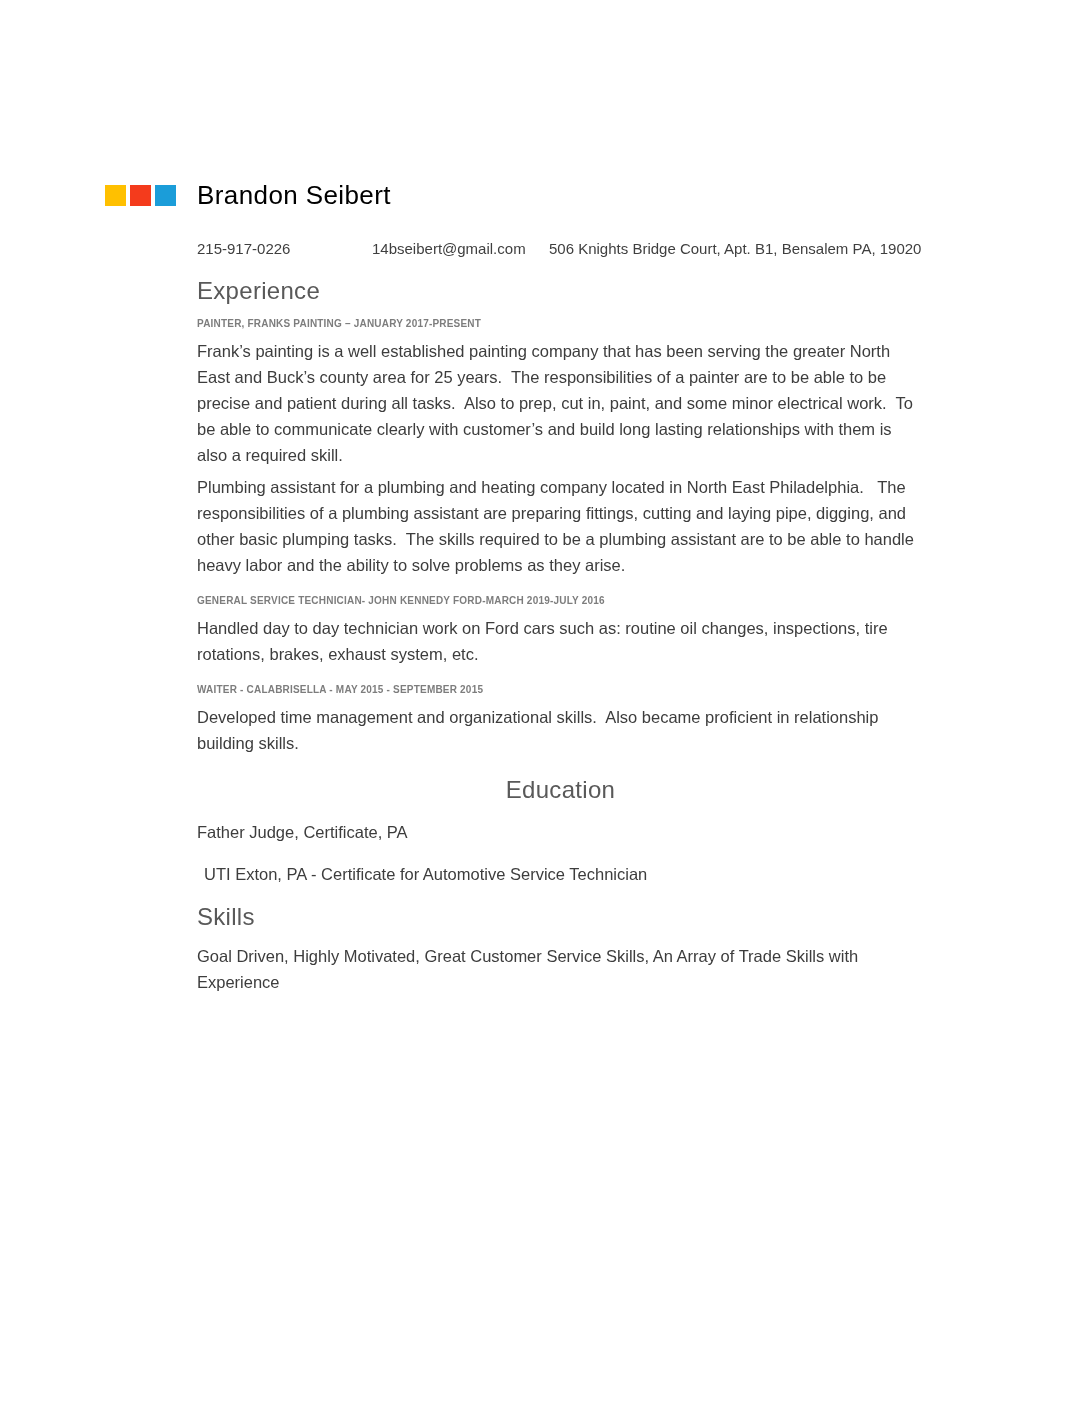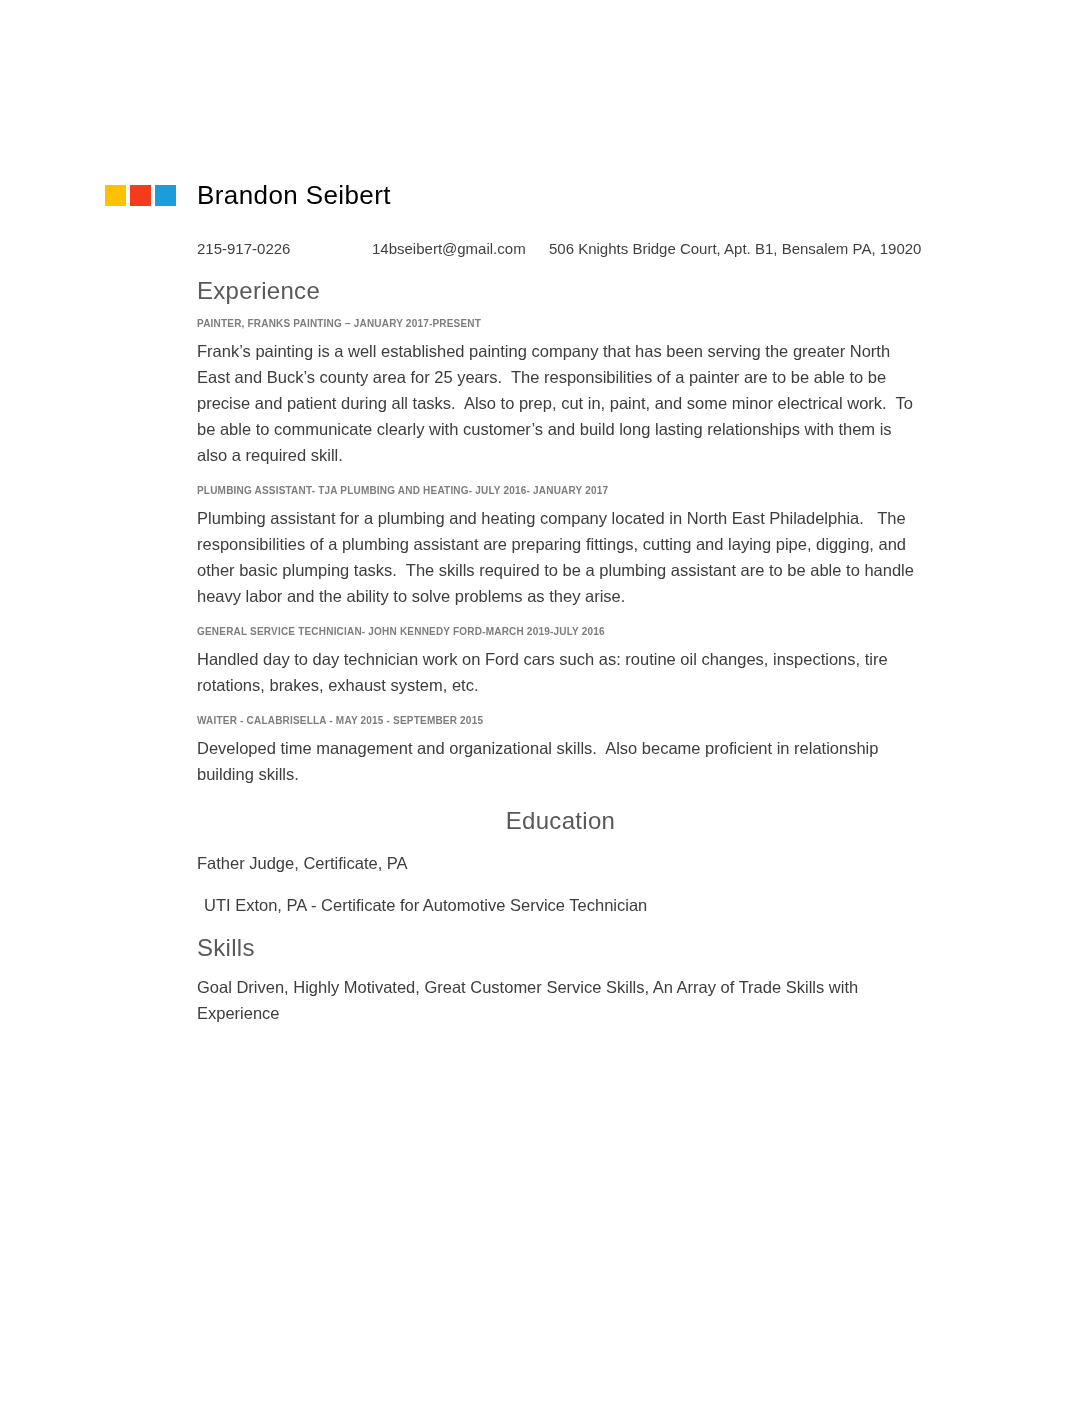--- a/index.html
+++ b/index.html
@@ -95,21 +95,20 @@
   </div>
 
   <div class="content">
 
 
     <h2 class="section-title title-experience">Experience</h2>
 
     <h3 class="job-heading job-first">PAINTER, FRANKS PAINTING – JANUARY 2017-PRESENT</h3>
     <p class="body job-desc">Frank’s painting is a well established painting company that has been serving the greater North East and Buck’s county area for 25 years.  The responsibilities of a painter are to be able to be precise and patient during all tasks.  Also to prep, cut in, paint, and some minor electrical work.  To be able to communicate clearly with customer’s and build long lasting relationships with them is also a required skill.</p>
 
-    <h3 class="job-heading">PLUMBING ASSISTANT- TJA PLUMBING AND HEATING- JULY 2016- JANUARY 2017</h3>
     <p class="body job-desc">Plumbing assistant for a plumbing and heating company located in North East Philadelphia.   The responsibilities of a plumbing assistant are preparing fittings, cutting and laying pipe, digging, and other basic plumping tasks.  The skills required to be a plumbing assistant are to be able to handle heavy labor and the ability to solve problems as they arise.</p>
 
     <h3 class="job-heading">GENERAL SERVICE TECHNICIAN- JOHN KENNEDY FORD-MARCH 2019-JULY 2016</h3>
     <p class="body job-desc">Handled day to day technician work on Ford cars such as: routine oil changes, inspections, tire rotations, brakes, exhaust system, etc.</p>
 
     <h3 class="job-heading">WAITER - CALABRISELLA - MAY 2015 - SEPTEMBER 2015</h3>
     <p class="body job-desc">Developed time management and organizational skills.  Also became proficient in relationship building skills.</p>
 
     <h2 class="section-title title-education">Education</h2>
     <p class="body edu-line">Father Judge, Certificate, PA</p>

